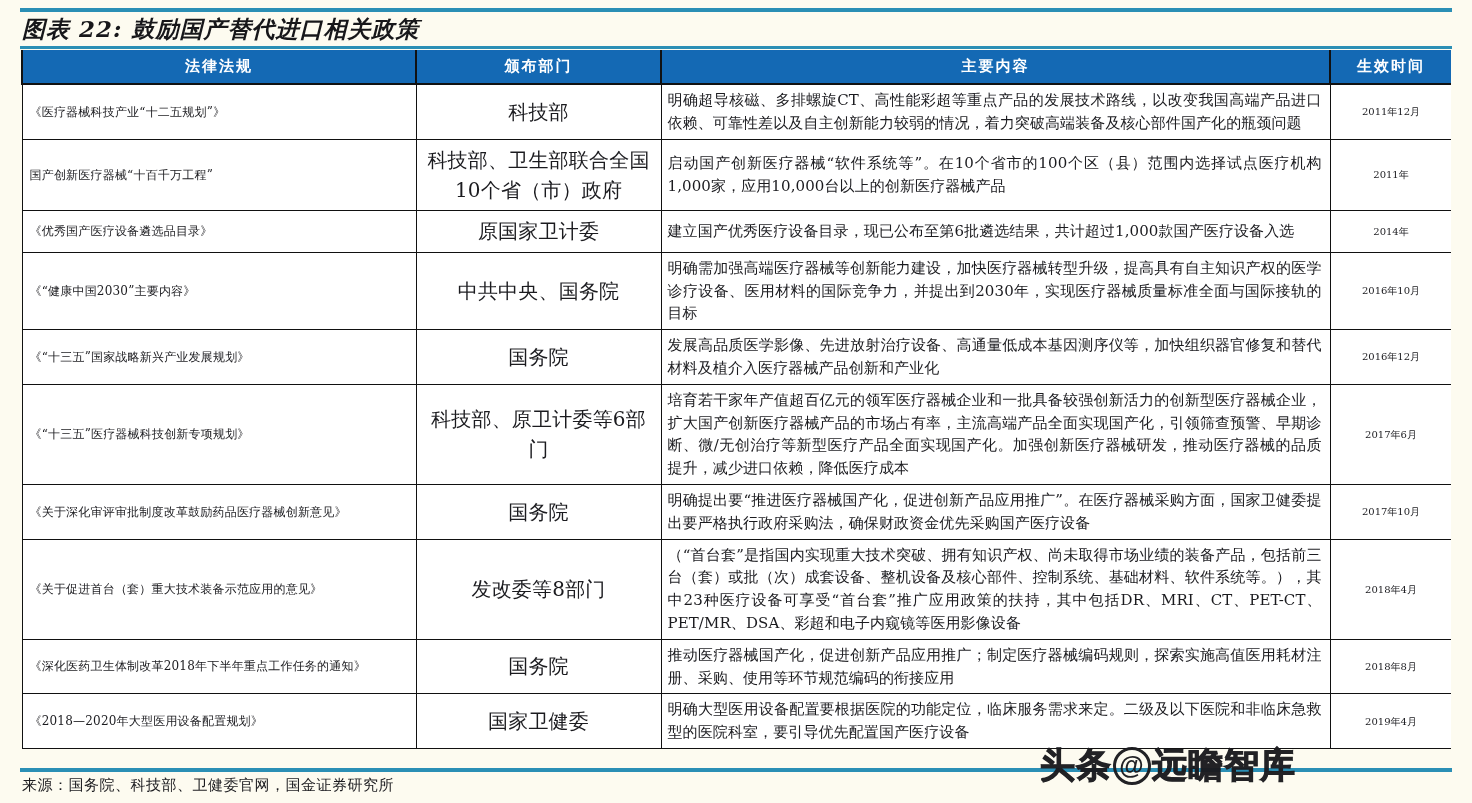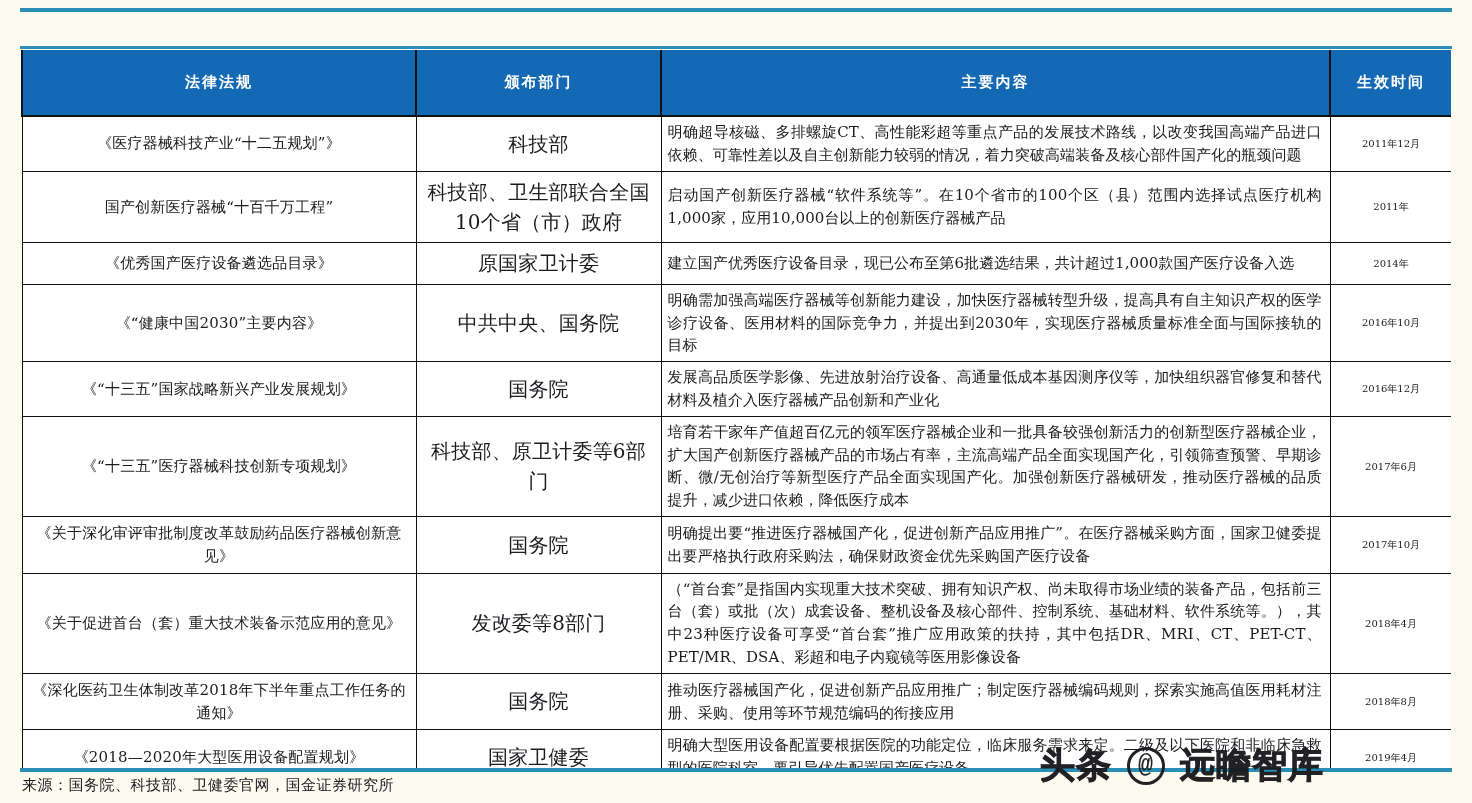--- a/index.html
+++ b/index.html
@@ -79,40 +79,40 @@
   table.policy col.c3 { width: 669px; }
   table.policy col.c4 { width: 122px; }
 
   thead th {
     background: #1469b4;
     color: #ffffff;
     font-weight: 700;
     font-size: 15px;
     letter-spacing: 2px;
     height: 33px;
-    padding: 16px 4px;
+    padding: 0 4px;
     border-left: 2px solid #111;
     border-right: 2px solid #111;
     border-top: 0;
     border-bottom: 2px solid #111;
     text-align: center;
     vertical-align: middle;
   }
   thead th:first-child { border-left: 2px solid #111; }
 
   tbody td {
     border: 1.5px solid #111;
     padding: 5px 7px;
     vertical-align: middle;
     line-height: 1.52;
     background: #ffffff;
   }
   td.name {
-    text-align: center;
-    font-size: 15px;
+    text-align: left;
+    font-size: 12px;
     letter-spacing: 0.2px;
   }
   td.dept {
     text-align: center;
     font-size: 20px;
     letter-spacing: 0.2px;
   }
   td.content {
     text-align: justify;
     text-justify: inter-ideograph;
@@ -145,26 +145,26 @@
     font-family: Liberation Mono, monospace;
   }
 
   
   .watermark {
     position: absolute;
     left: 1040px;
     top: 742px;
     display: flex;
     align-items: center;
-    gap: 15px;
+    gap: 1px;
     font-size: 35px;
     font-weight: 700;
     color: #1b1b1f;
     -webkit-text-stroke: 1px #1b1b1f;
-    font-family: Liberation Mono, monospace;
+    font-family: Liberation Sans, sans-serif;
     opacity: 0.97;
     pointer-events: none;
     white-space: nowrap;
     letter-spacing: 1px;
   }
   .watermark .wm-at {
     display: inline-flex;
     align-items: center;
     justify-content: center;
     width: 38px;
@@ -176,20 +176,23 @@
     box-sizing: border-box;
   }
 </style>
 </head>
 <body>
 
 <div class="page">
 
   <div class="top-rule"></div>
 
+  <div class="title-wrap">
+    <span class="fig-title">图表 22: 鼓励国产替代进口相关政策</span>
+  </div>
 
   <div class="title-rule"></div>
 
   <div class="table-clip">
     <table class="policy">
       <colgroup>
         <col class="c1">
           <col class="c2">
           <col class="c3">
           <col class="c4">

